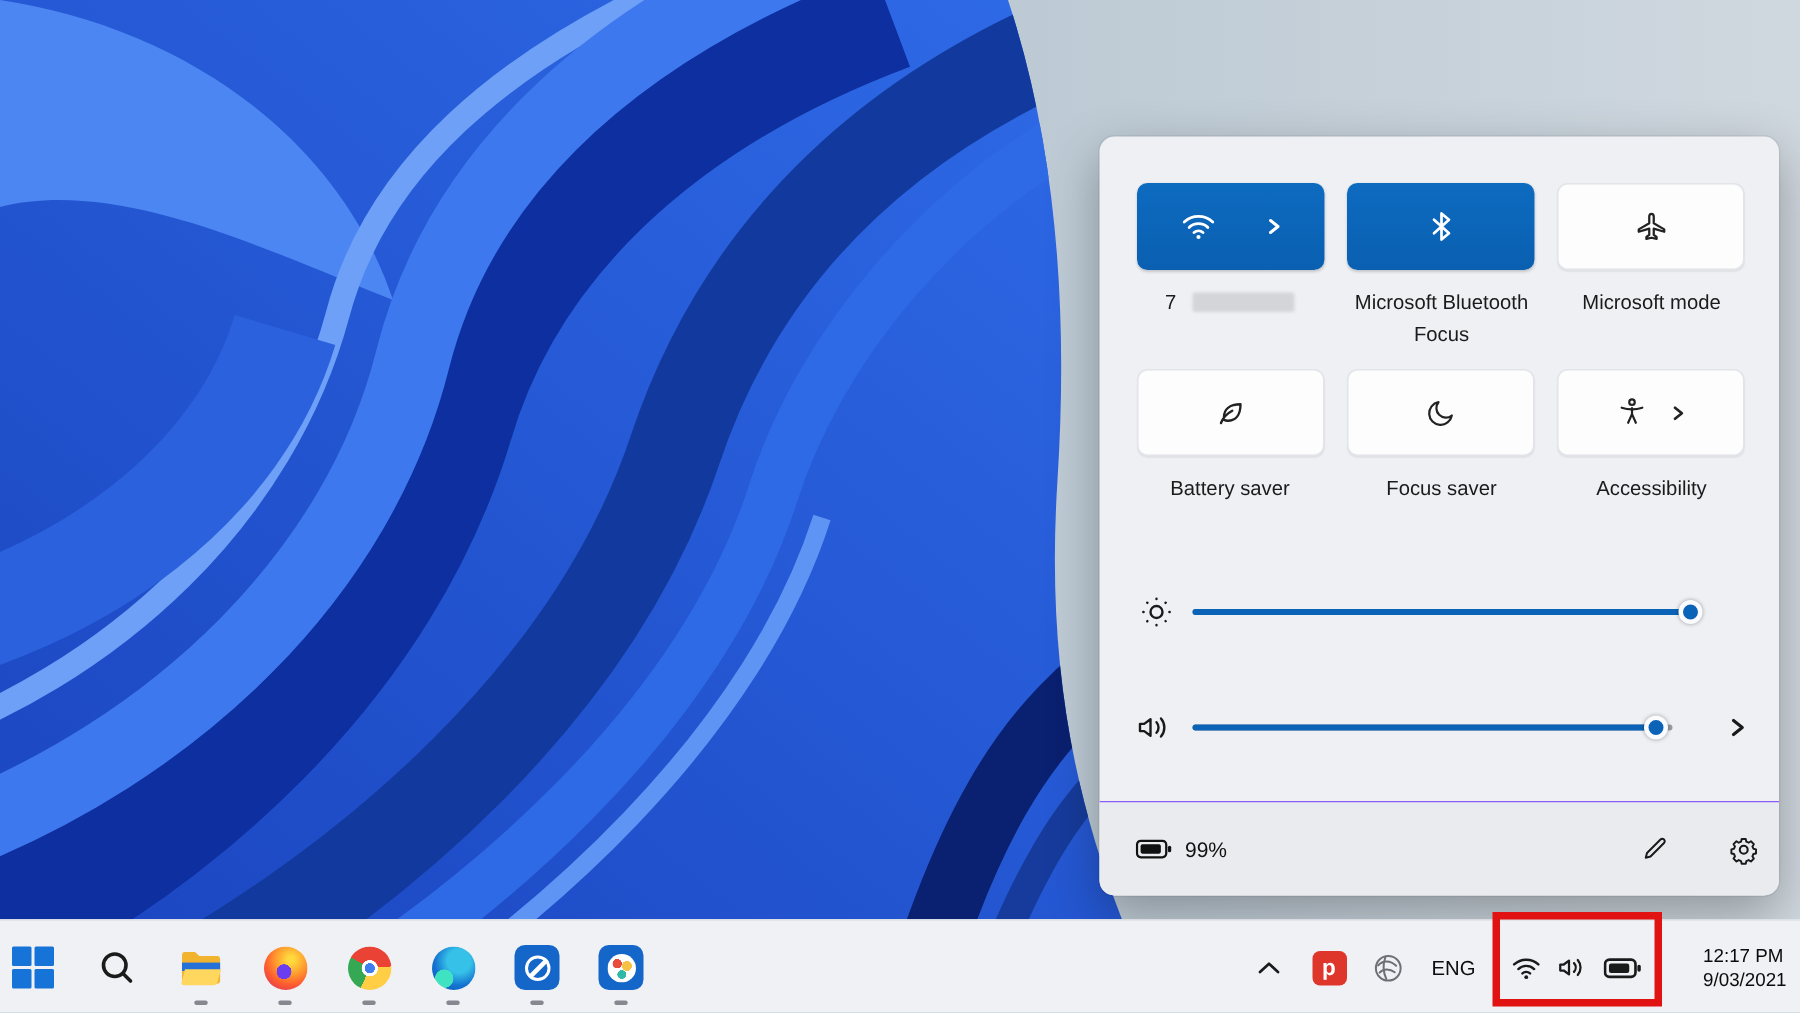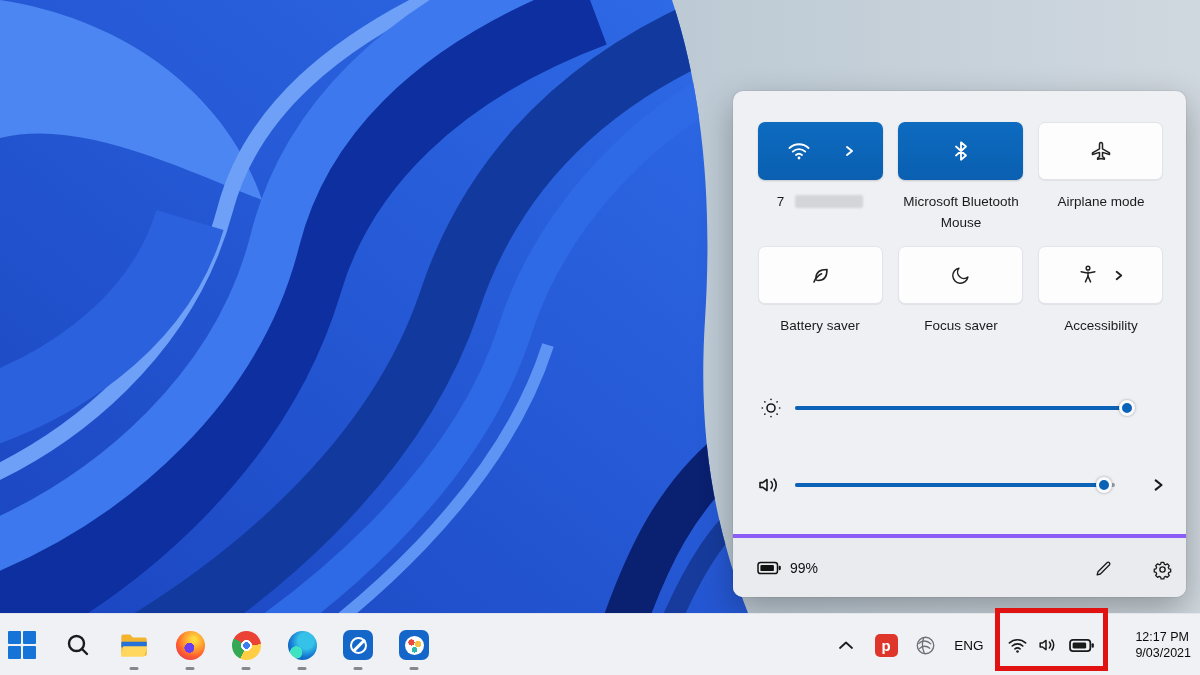--- a/index.html
+++ b/index.html
@@ -34,21 +34,21 @@
   .redact { display:inline-block; width:68px; height:13px; margin-left:11px;
     background:#d3d5d9; border-radius:2px; filter:blur(1.2px); }
   .slider-row { position:absolute; left:24px; width:410px; height:26px; }
   .slider-track { position:absolute; left:38px; right:40px; top:11px; height:4px;
     background:#9b9da3; border-radius:2px; }
   .slider-fill { position:absolute; left:0; top:0; height:4px; background:#0b63b8; border-radius:2px; }
   .slider-knob { position:absolute; top:-6px; width:16px; height:16px; border-radius:50%;
     background:#0b63b8; border:3px solid #fbfbfd; box-shadow:0 0 3px rgba(0,0,0,.35); }
   .qs-footer {
     position:absolute; left:0; right:0; bottom:0; height:63px;
-    background:#e9ebef; border-top:4px solid #8b5cf6; border-radius:0 0 10px 10px;
+    background:#e9ebef; border-top:1px solid #8b5cf6; border-radius:0 0 10px 10px;
     display:flex; align-items:center;
   }
   .battery-group { display:flex; align-items:center; gap:8px; margin-left:24px;
     font-size:14px; color:#111; }
   .footer-btn { position:absolute; width:30px; height:30px; top:16px; border:none;
     background:transparent; cursor:pointer; display:flex; align-items:center; justify-content:center; }
   
   .taskbar {
     position:absolute; left:0; bottom:0; width:1200px; height:62px;
     background:#eff1f5; border-top:1px solid #e2e5ea; z-index:6;
@@ -151,22 +151,22 @@
   <button class="tile-btn inactive" style="left:305px; top:31px;">
     <svg width="24" height="24" viewBox="0 0 24 24" fill="none" stroke="#222" stroke-width="1.5" stroke-linejoin="round">
       <path d="M3.5 15.5v-1.6l7-4.1V5.4c0-1 .6-1.9 1.5-1.9s1.5.9 1.5 1.9v4.4l7 4.1v1.6l-7-2.1v4.2l1.9 1.4v1.3L12 19.5l-3.4.8V19l1.9-1.4v-4.2z"></path>
     </svg>
   </button>
 
   <div class="tile-label" style="left:17px; top:100px;">
     <span>7</span>
       <span class="redact"></span>
   </div>
-  <div class="tile-label" style="left:158px; top:100px;">Microsoft Bluetooth Mouse</div>
-  <div class="tile-label" style="left:298px; top:100px;">Airplane mode</div>
+  <div class="tile-label" style="left:158px; top:100px;">Microsoft Bluetooth Focus</div>
+  <div class="tile-label" style="left:298px; top:100px;">Microsoft mode</div>
 
   <button class="tile-btn inactive" style="left:25px; top:155px;">
     <svg width="24" height="22" viewBox="0 0 24 22" fill="none" stroke="#222" stroke-width="1.6" stroke-linecap="round" stroke-linejoin="round">
       <path d="M7 14c0-5 3.5-8.5 11-8.5 0 7.5-3.5 11-8.5 11-.9 0-1.7-.2-2.5-.6"></path>
       <path d="M5 18c1.2-3.4 3.4-6 7.5-8.2"></path>
     </svg>
   </button>
 
   <button class="tile-btn inactive" style="left:165px; top:155px;">
     <svg width="22" height="22" viewBox="0 0 24 24" fill="none" stroke="#222" stroke-width="1.6" stroke-linejoin="round">

